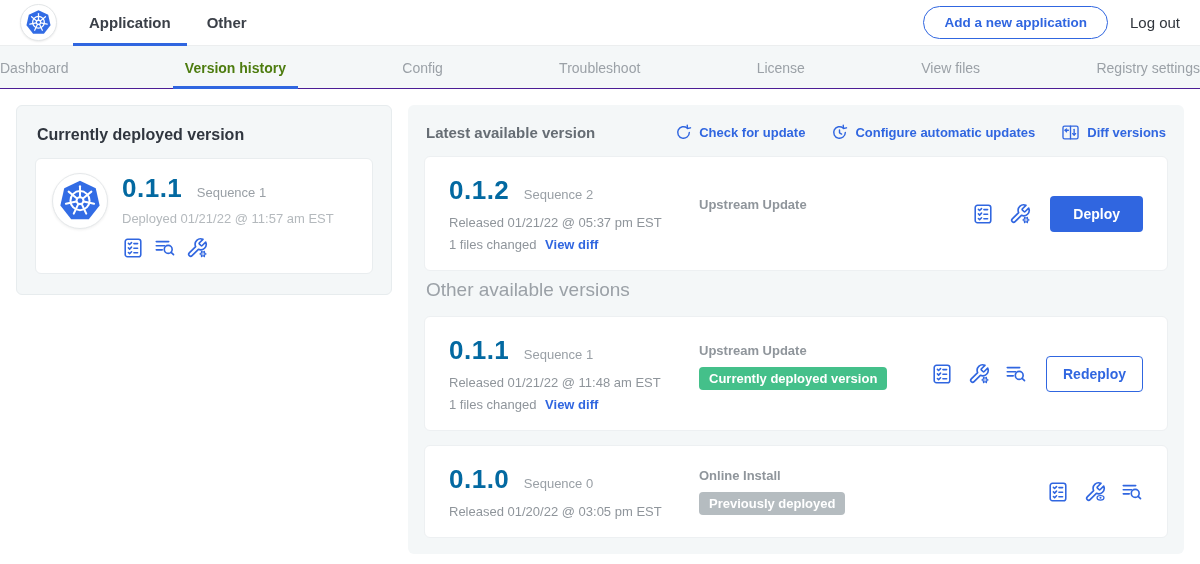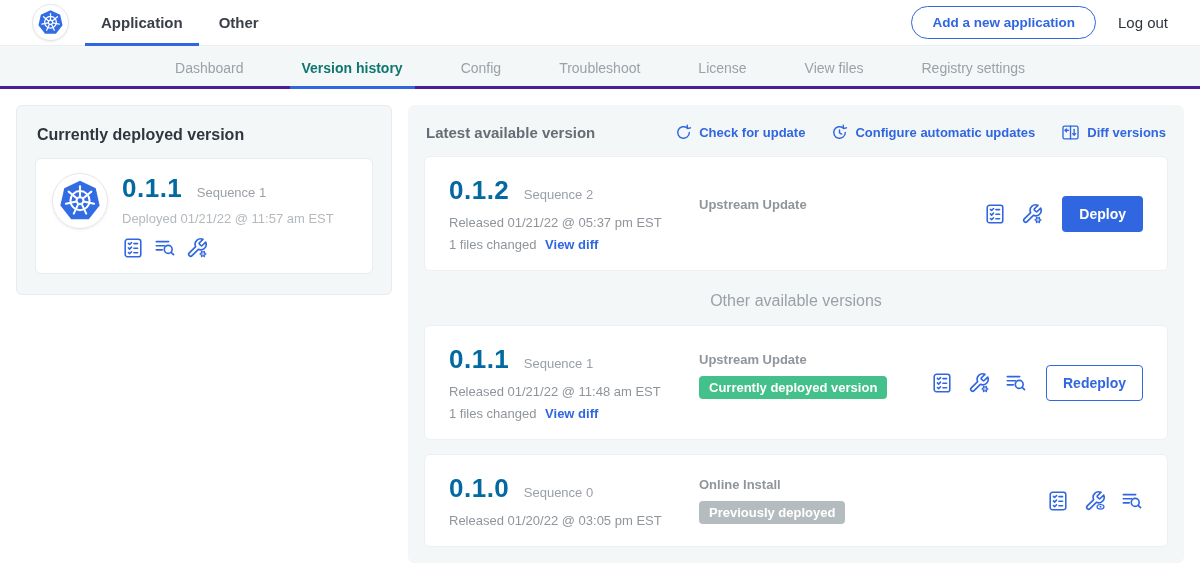--- a/index.html
+++ b/index.html
@@ -6,41 +6,41 @@
   html,body { width:1200px; height:564px; overflow:hidden; background:#fff;
     font-family:"Liberation Sans", sans-serif; }
   :root{
     --accent:#3066e0; --k8s:#326ce5; --green:#44c08a; --gray-badge:#b5bcc0;
     --panel-bg:#f4f7f8; --card-border:#e7ebed; --text-dark:#323a45;
     --text-gray:#8f959b; --text-light:#b4b9bd; --text-muted:#9ba1a7;
   }
   svg.icon{ width:22px; height:22px; display:block; color:var(--accent); }
   
   .topbar{ height:46px; background:#fff; display:flex; align-items:center;
-    padding:0 32px; position:relative; border-bottom:1px solid #eceeef; }
+    padding:0 20px; position:relative; border-bottom:1px solid #eceeef; }
   .logo-circle{ width:37px; height:37px; border-radius:50%; background:#fff;
     border:1px solid #e3e6e8; box-shadow:0 1px 2px rgba(0,0,0,.08);
     display:flex; align-items:center; justify-content:center; cursor:pointer; }
   .logo-circle svg{ width:27px; height:27px; }
   .top-tab{ position:relative; margin-left:32px; font-size:15px; font-weight:700;
     color:#3b4048; height:46px; display:flex; align-items:center; cursor:pointer; }
   .top-tab + .top-tab{ margin-left:36px; }
   .top-tab.active::after{ content:""; position:absolute; left:-16px; right:-16px;
     bottom:0; height:3px; background:var(--accent); }
   .top-right{ margin-left:auto; display:flex; align-items:center; gap:22px; }
   .pill-btn{ background:#fff; border:1.5px solid var(--accent); color:var(--accent);
     font-weight:700; font-size:13.5px; border-radius:17px; padding:8px 20px;
     cursor:pointer; font-family:inherit; }
   .logout{ font-size:15px; color:#30353c; cursor:pointer; }
   
-  .subnav{ height:43px; background:var(--panel-bg); border-bottom:3px solid #4c1d95;
-    display:flex; justify-content:center; gap:58px; }
+  .subnav{ height:43px; background:var(--panel-bg); border-bottom:1px solid #4c1d95;
+    display:flex; justify-content:space-between; gap:58px; }
   .nav-tab{ font-size:14px; color:var(--text-muted); display:flex; align-items:center;
     height:43px; position:relative; cursor:pointer; }
-  .nav-tab.active{ color:#0f766e; font-weight:700; }
+  .nav-tab.active{ color:#4d7c0f; font-weight:700; }
   .nav-tab.active::after{ content:""; position:absolute; left:-12px; right:-12px;
     bottom:0; height:3px; background:var(--accent); }
   
   .content{ display:flex; align-items:flex-start; padding:16px; gap:16px; }
   
   .left-card{ width:376px; background:var(--panel-bg); border:1px solid #e7ecee;
     border-radius:6px; padding:16px 18px 20px; }
   .left-title{ font-size:16px; font-weight:700; color:#30363f; margin:4px 0 14px 2px; }
   .inner-card{ background:#fff; border:1px solid #e9edef; border-radius:6px;
     padding:14px 16px; display:flex; gap:14px; }
@@ -68,26 +68,26 @@
   .files-line{ font-size:13px; color:var(--text-gray); margin-top:7px; }
   .view-diff{ color:var(--accent); font-weight:700; cursor:pointer; margin-left:5px; }
   .vmid{ flex:1; }
   .vsource{ font-size:13px; font-weight:700; color:var(--text-gray); }
   .badge{ display:inline-block; margin-top:9px; padding:4px 10px; border-radius:4px;
     color:#fff; font-size:13px; font-weight:700; }
   .badge.green{ background:var(--green); }
   .badge.gray{ background:var(--gray-badge); }
   .vright{ display:flex; align-items:center; gap:15px; flex:none; }
   .btn-solid{ background:var(--accent); color:#fff; border:none; border-radius:4px;
-    font-size:14px; font-weight:700; padding:10px 17px; cursor:pointer;
+    font-size:14px; font-weight:700; padding:10px 23px; cursor:pointer;
     font-family:inherit; margin-left:4px; }
   .btn-outline{ background:#fff; color:var(--accent); border:1.5px solid var(--accent);
     border-radius:4px; font-size:14px; font-weight:700; padding:9px 16px;
     cursor:pointer; font-family:inherit; margin-left:4px;text-align:center; }
-  .other-label{ font-size:16px; color:var(--text-muted); margin:21px 2px 15px;text-align:center; }
+  .other-label{ font-size:19px; color:var(--text-muted); margin:8px 2px 15px; }
   .mt14{ margin-top:14px; } .pt22{ padding-top:22px; } .pt8{ padding-top:8px; }
   .pt4{ padding-top:4px; }
   .hidden-defs{ position:absolute; width:0; height:0; overflow:hidden; }
 </style>
 </head>
 <body>
 
 <svg class="hidden-defs" aria-hidden="true">
   <defs>
     <symbol id="sym-k8s" viewBox="0 0 24 24">

